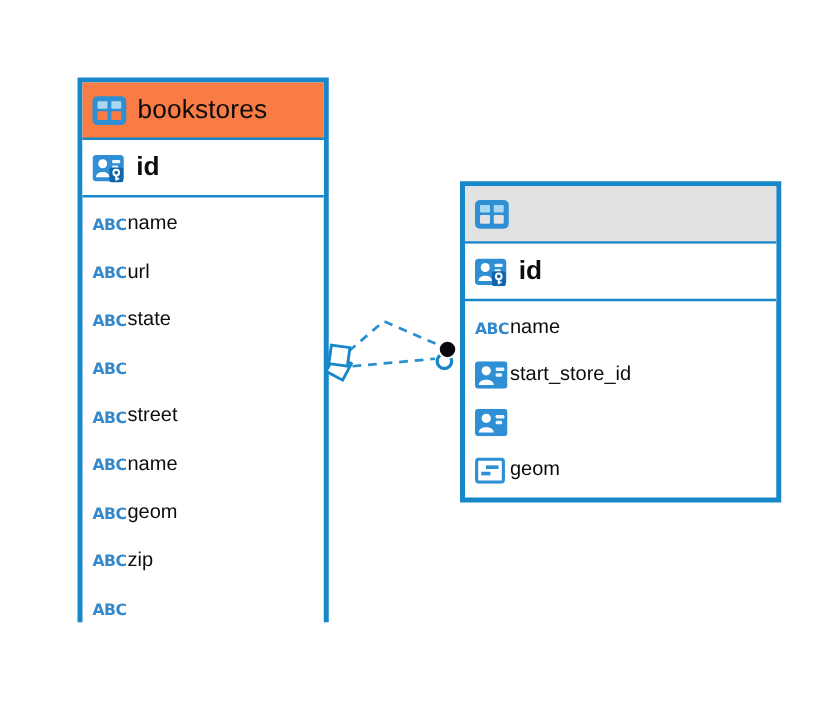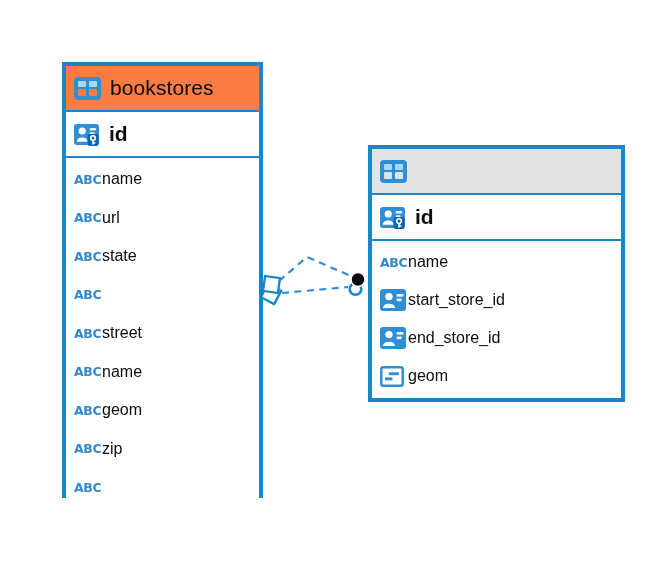--- a/index.html
+++ b/index.html
@@ -183,21 +183,20 @@
       <div class="crow">
         <span class="rowicon">
           <svg width="26" height="22" viewBox="0 0 26 22">
             <rect x="0" y="0" width="26" height="22" rx="3" fill="#2E8FD5"></rect>
             <circle cx="9" cy="7.6" r="3.7" fill="#fff"></circle>
             <path d="M3 19 C3 13.3 15 13.3 15 19 Z" fill="#fff"></path>
             <rect x="16.5" y="5" width="7" height="2.7" rx="1" fill="#EAF5FC"></rect>
             <rect x="16.5" y="9.6" width="5.2" height="2.7" rx="1" fill="#EAF5FC"></rect>
           </svg>
         </span>
-        <span class="clabel">end_store_id</span>
       </div>
       <div class="crow">
         <span class="rowicon">
           <svg width="24" height="21" viewBox="0 0 24 21">
             <rect x="1.3" y="1.3" width="21.4" height="18.4" rx="2" fill="#fff" stroke="#2E8FD5" stroke-width="2.5"></rect>
             <rect x="8.8" y="6.3" width="10" height="2.9" fill="#2E8FD5"></rect>
             <rect x="5" y="11.4" width="7.4" height="2.9" fill="#2E8FD5"></rect>
           </svg>
         </span>
         <span class="clabel">geom</span>

